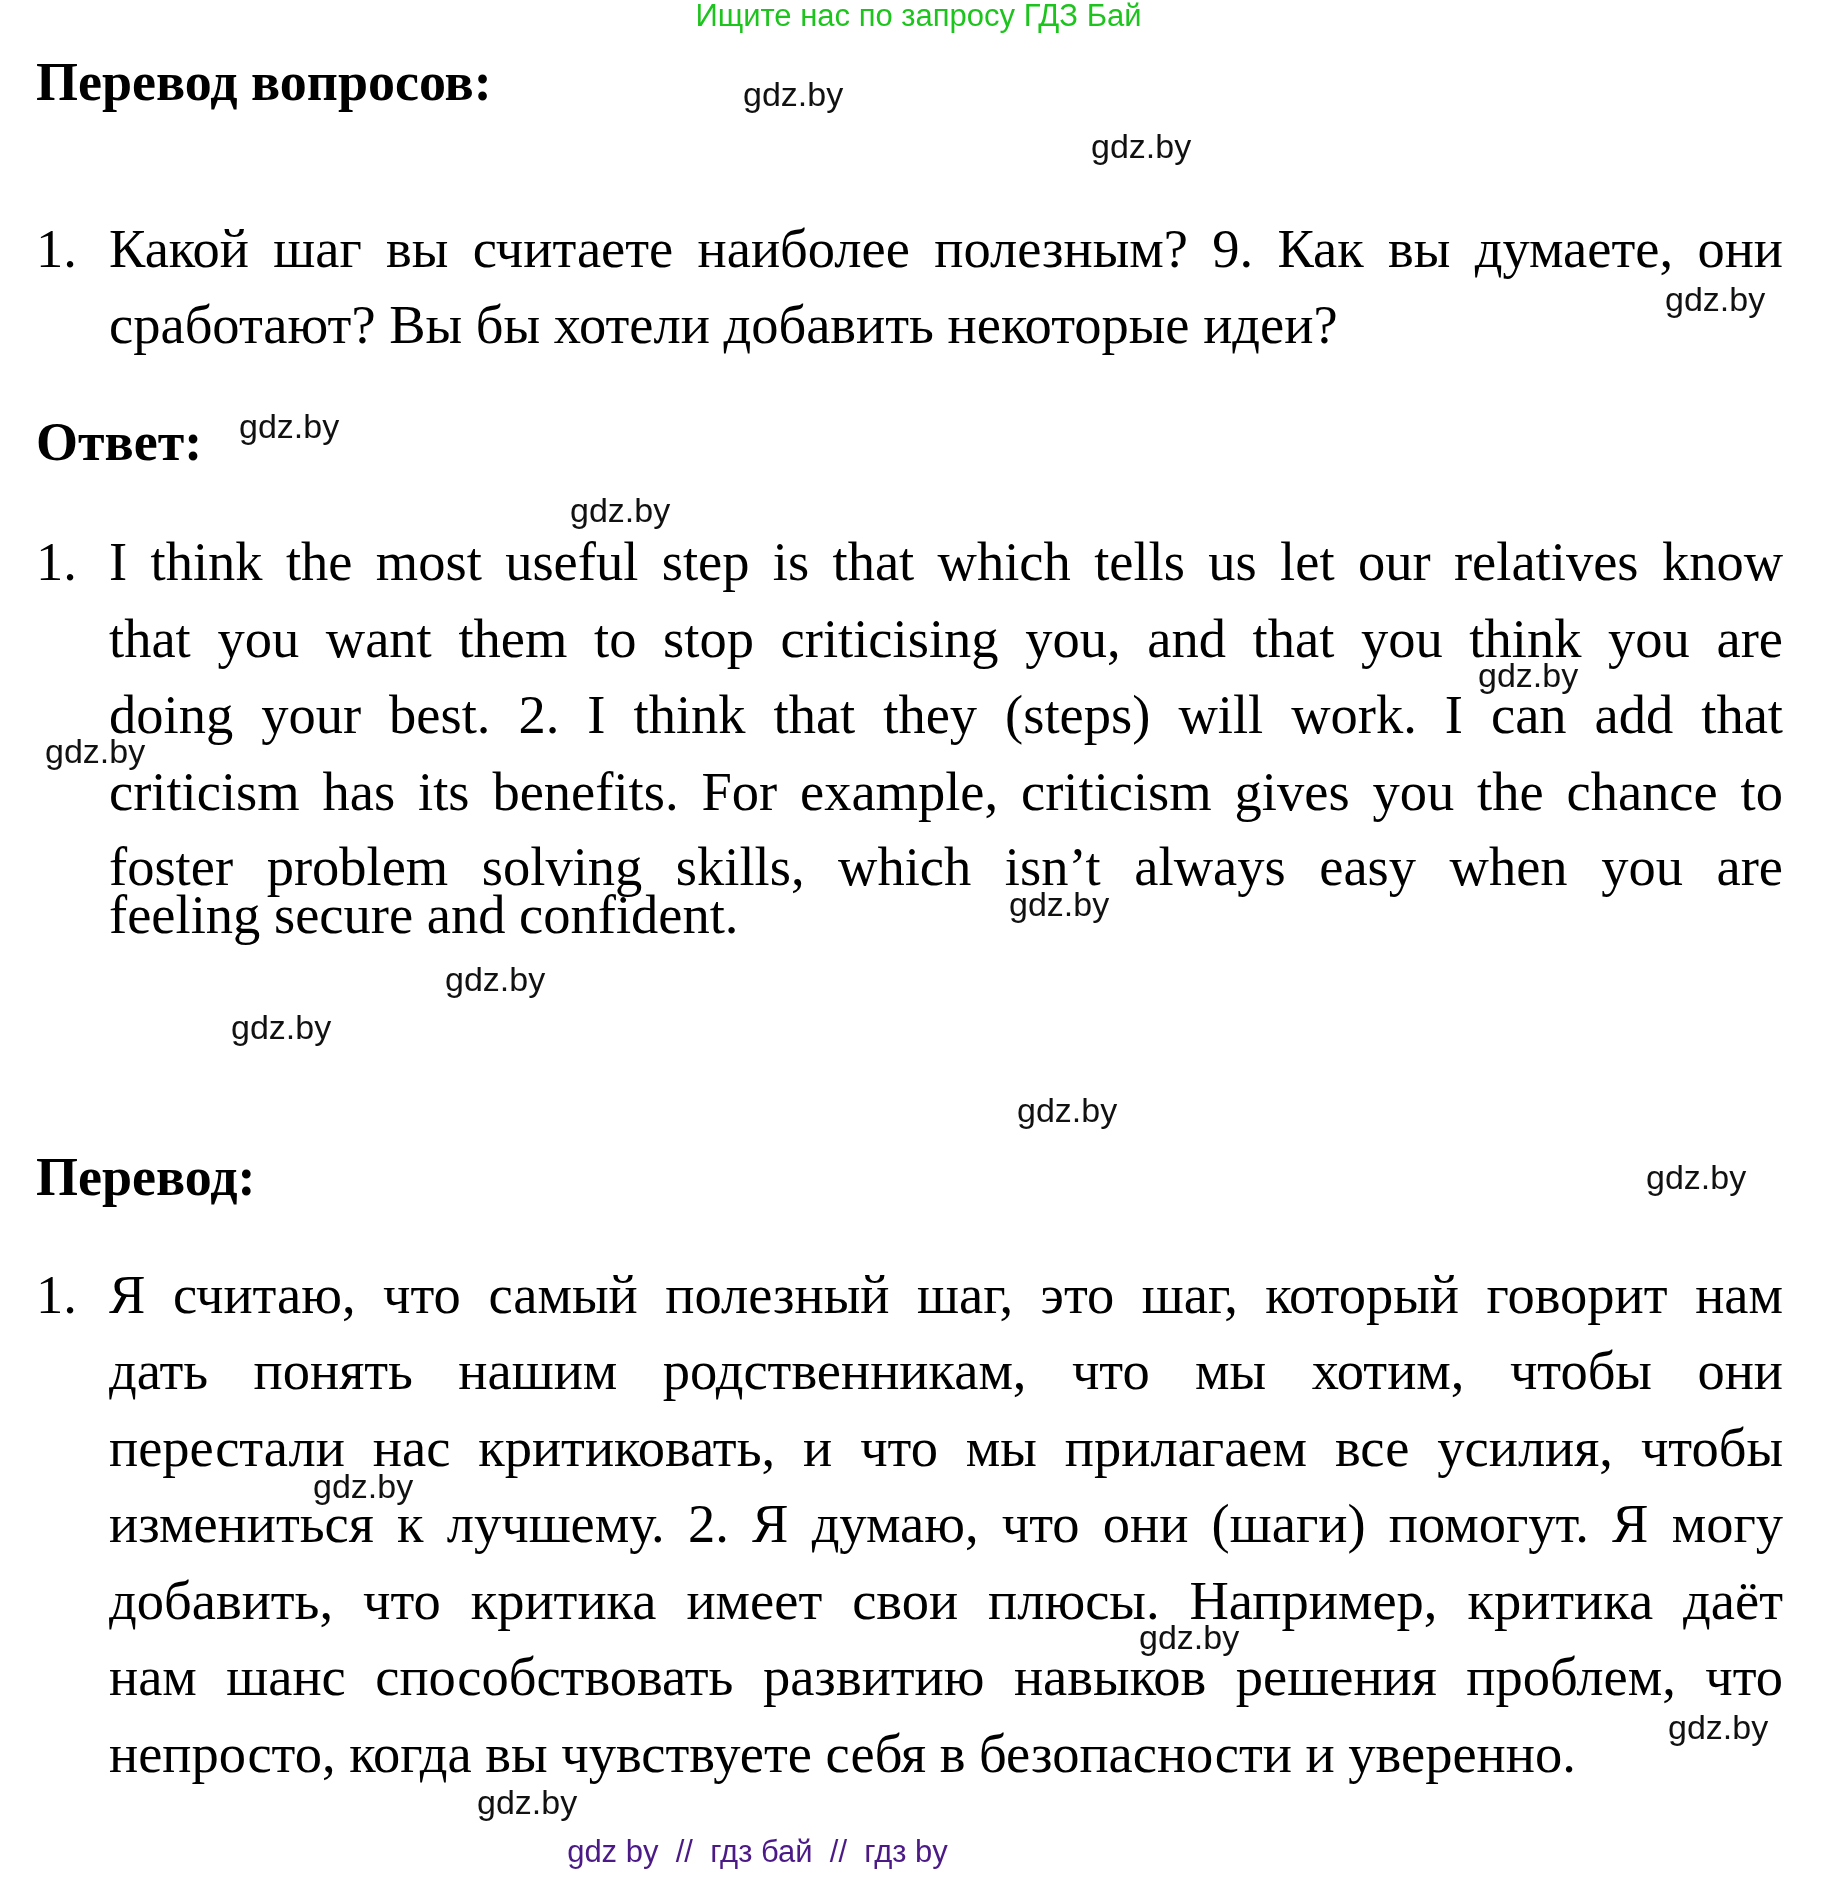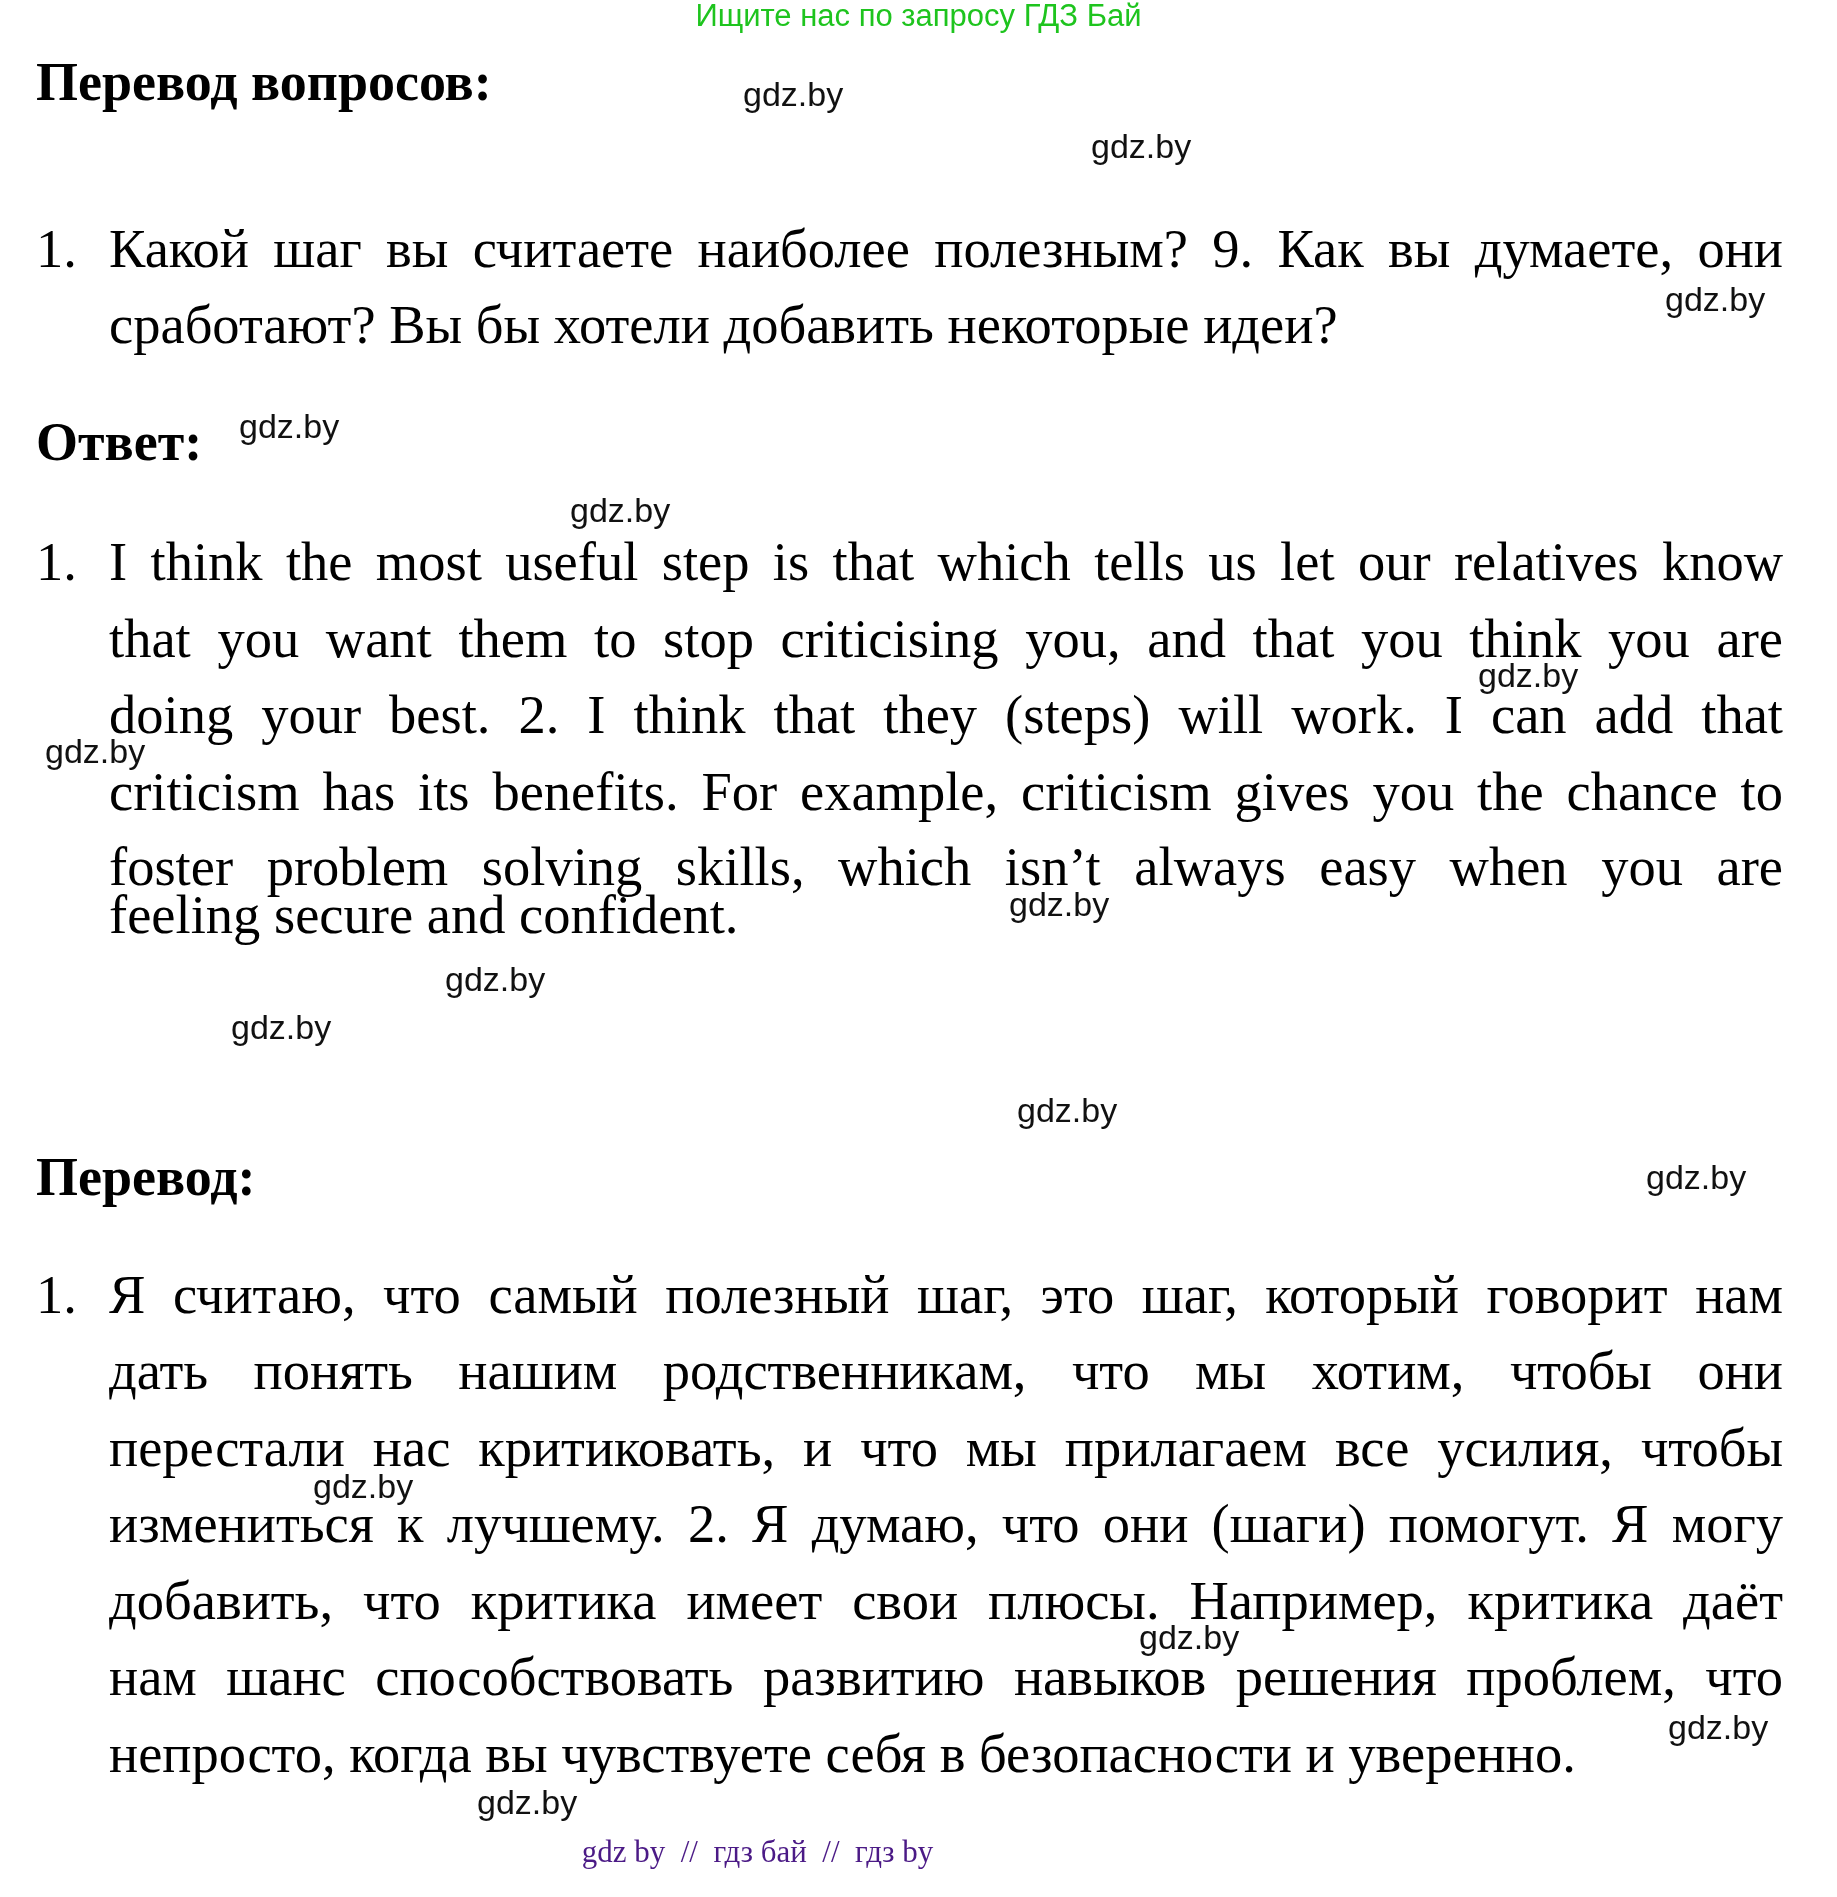--- a/index.html
+++ b/index.html
@@ -75,21 +75,21 @@
       line-height: 34px;
       color: #111;
       white-space: nowrap;
     }
     .footer {
       position: absolute;
       left: 0;
       width: 1515px;
       top: 1833px;
       text-align: center;
-      font-family: Liberation Serif, serif;
+      font-family: Liberation Sans, sans-serif;
       font-size: 31px;
       line-height: 38px;
       color: #4b1a86;
       white-space: pre;
     }
   </style>
 </head>
 <body>
 
 <div class="banner">Ищите нас по запросу ГДЗ Бай</div>

